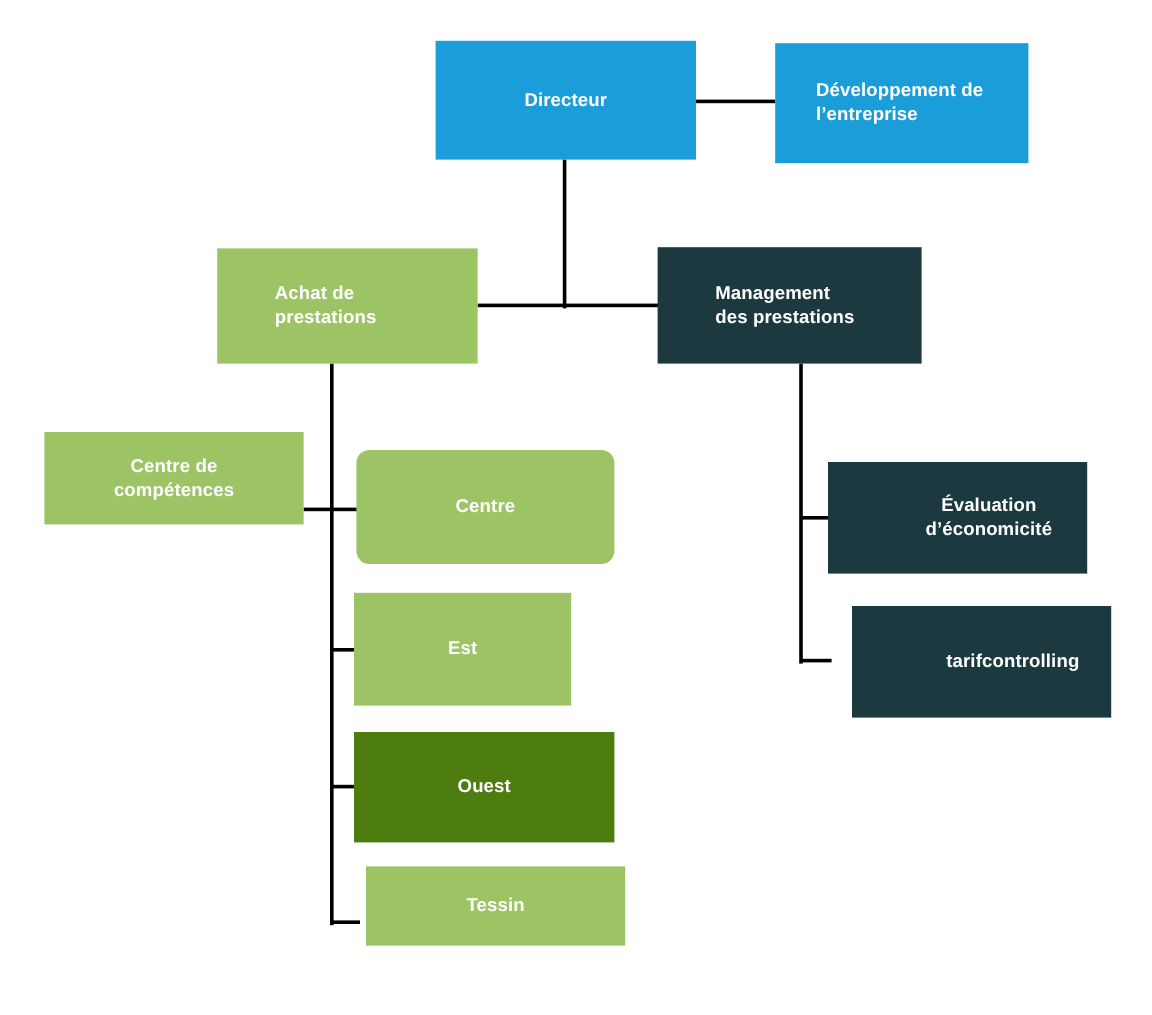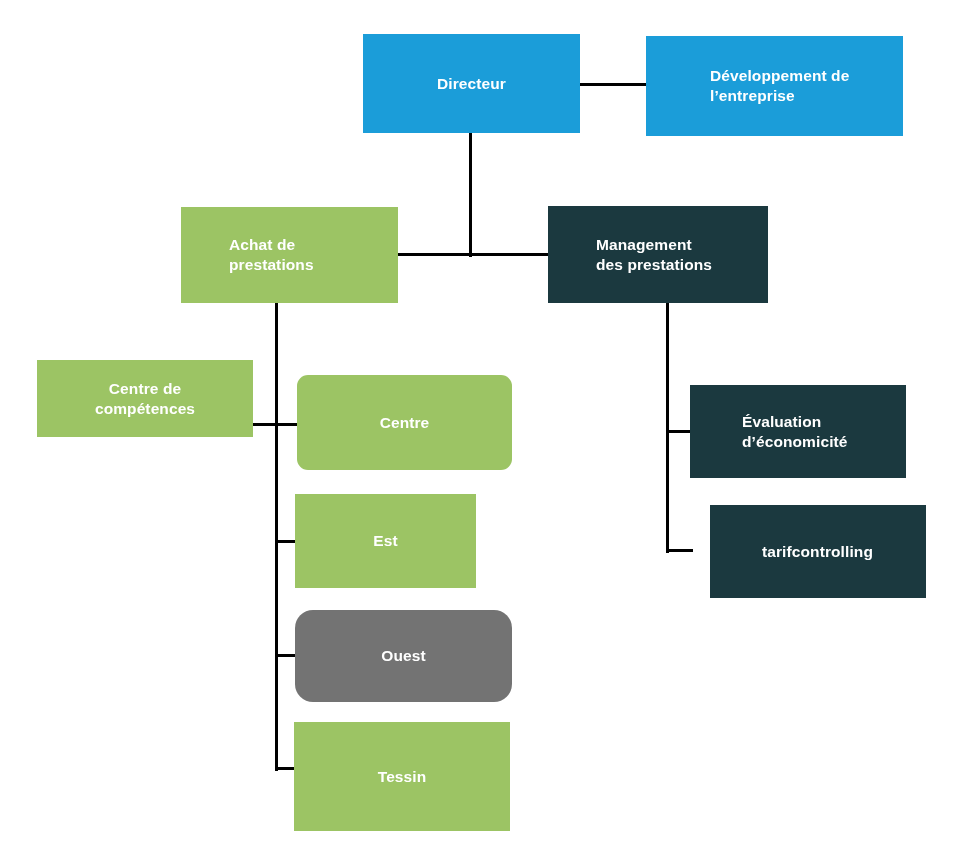--- a/index.html
+++ b/index.html
@@ -31,21 +31,21 @@
     display: block;
     width: 100%;
     white-space: pre-line;
   }
   .node.align-center { justify-content: center; }
   .node.align-center .node-label { text-align: center; }
   .node.align-left { justify-content: flex-start; }
   .node.align-left .node-label { text-align: left; }
   .node.pad-left .node-label { padding-left: 34px; }
   .node.pad-indent .node-label { padding-left: 48px; }
-  .node.pad-indent2 .node-label { padding-left: 52px; }
+  .node.pad-indent2 .node-label { padding-left: 52px; text-align: center; }
 
   .connector {
     position: absolute;
     background: #000000;
     z-index: 1;
   }
 </style>
 </head>
 <body>
 
@@ -58,21 +58,21 @@
     <div class="connector" style="background: rgb(0, 0, 0); left: 276px; top: 423px; width: 23px; height: 3px;"></div>
     <div class="connector" style="background: rgb(0, 0, 0); left: 276px; top: 540px; width: 22px; height: 3px;"></div>
     <div class="connector" style="background: rgb(0, 0, 0); left: 276px; top: 654px; width: 22px; height: 3px;"></div>
     <div class="connector" style="background: rgb(0, 0, 0); left: 276px; top: 767px; width: 24px; height: 3px;"></div>
     <div class="connector" style="background: rgb(0, 0, 0); left: 666px; top: 303px; width: 3px; height: 250px;"></div>
     <div class="connector" style="background: rgb(0, 0, 0); left: 667px; top: 430px; width: 26px; height: 3px;"></div>
     <div class="connector" style="background: rgb(0, 0, 0); left: 667px; top: 549px; width: 26px; height: 3px;"></div>
     <div class="node align-center" style="left: 363px; top: 34px; width: 217px; height: 99px; background: rgb(27, 157, 217);">
       <span class="node-label">Directeur</span>
     </div>
-    <div class="node align-left pad-left" style="left: 646px; top: 36px; width: 257px; height: 100px; background: rgb(27, 157, 217); padding-left: 30px;">
+    <div class="node align-left pad-left" style="left: 646px; top: 36px; width: 211px; height: 100px; background: rgb(27, 157, 217);">
       <span class="node-label">Développement de
 l’entreprise</span>
     </div>
     <div class="node align-left pad-indent" style="left: 181px; top: 207px; width: 217px; height: 96px; background: rgb(156, 196, 100);">
       <span class="node-label">Achat de
 prestations</span>
     </div>
     <div class="node align-left pad-indent" style="left: 548px; top: 206px; width: 220px; height: 97px; background: rgb(27, 57, 63);">
       <span class="node-label">Management
 des prestations</span>
@@ -80,24 +80,24 @@
     <div class="node align-center" style="left: 37px; top: 360px; width: 216px; height: 77px; background: rgb(156, 196, 100);">
       <span class="node-label">Centre de
 compétences</span>
     </div>
     <div class="node align-center" style="left: 297px; top: 375px; width: 215px; height: 95px; background: rgb(156, 196, 100); border-radius: 11px;">
       <span class="node-label">Centre</span>
     </div>
     <div class="node align-center" style="left: 295px; top: 494px; width: 181px; height: 94px; background: rgb(156, 196, 100);">
       <span class="node-label">Est</span>
     </div>
-    <div class="node align-center" style="left: 295px; top: 610px; width: 217px; height: 92px; background: #737373; border-radius: 18px;">
+    <div class="node align-center" style="left: 295px; top: 610px; width: 217px; height: 92px; background: #4d7c0f;">
       <span class="node-label">Ouest</span>
     </div>
-    <div class="node align-center" style="left: 294px; top: 722px; width: 216px; height: 109px; background: rgb(156, 196, 100);">
+    <div class="node align-center" style="left: 305px; top: 722px; width: 216px; height: 66px; background: rgb(156, 196, 100);">
       <span class="node-label">Tessin</span>
     </div>
     <div class="node align-left pad-indent2" style="left: 690px; top: 385px; width: 216px; height: 93px; background: rgb(27, 57, 63);">
       <span class="node-label">Évaluation
 d’économicité</span>
     </div>
     <div class="node align-left pad-indent2" style="left: 690px; top: 505px; width: 216px; height: 93px; background: rgb(27, 57, 63); margin-left: 20px;">
       <span class="node-label">tarifcontrolling</span>
     </div>
   </div>

